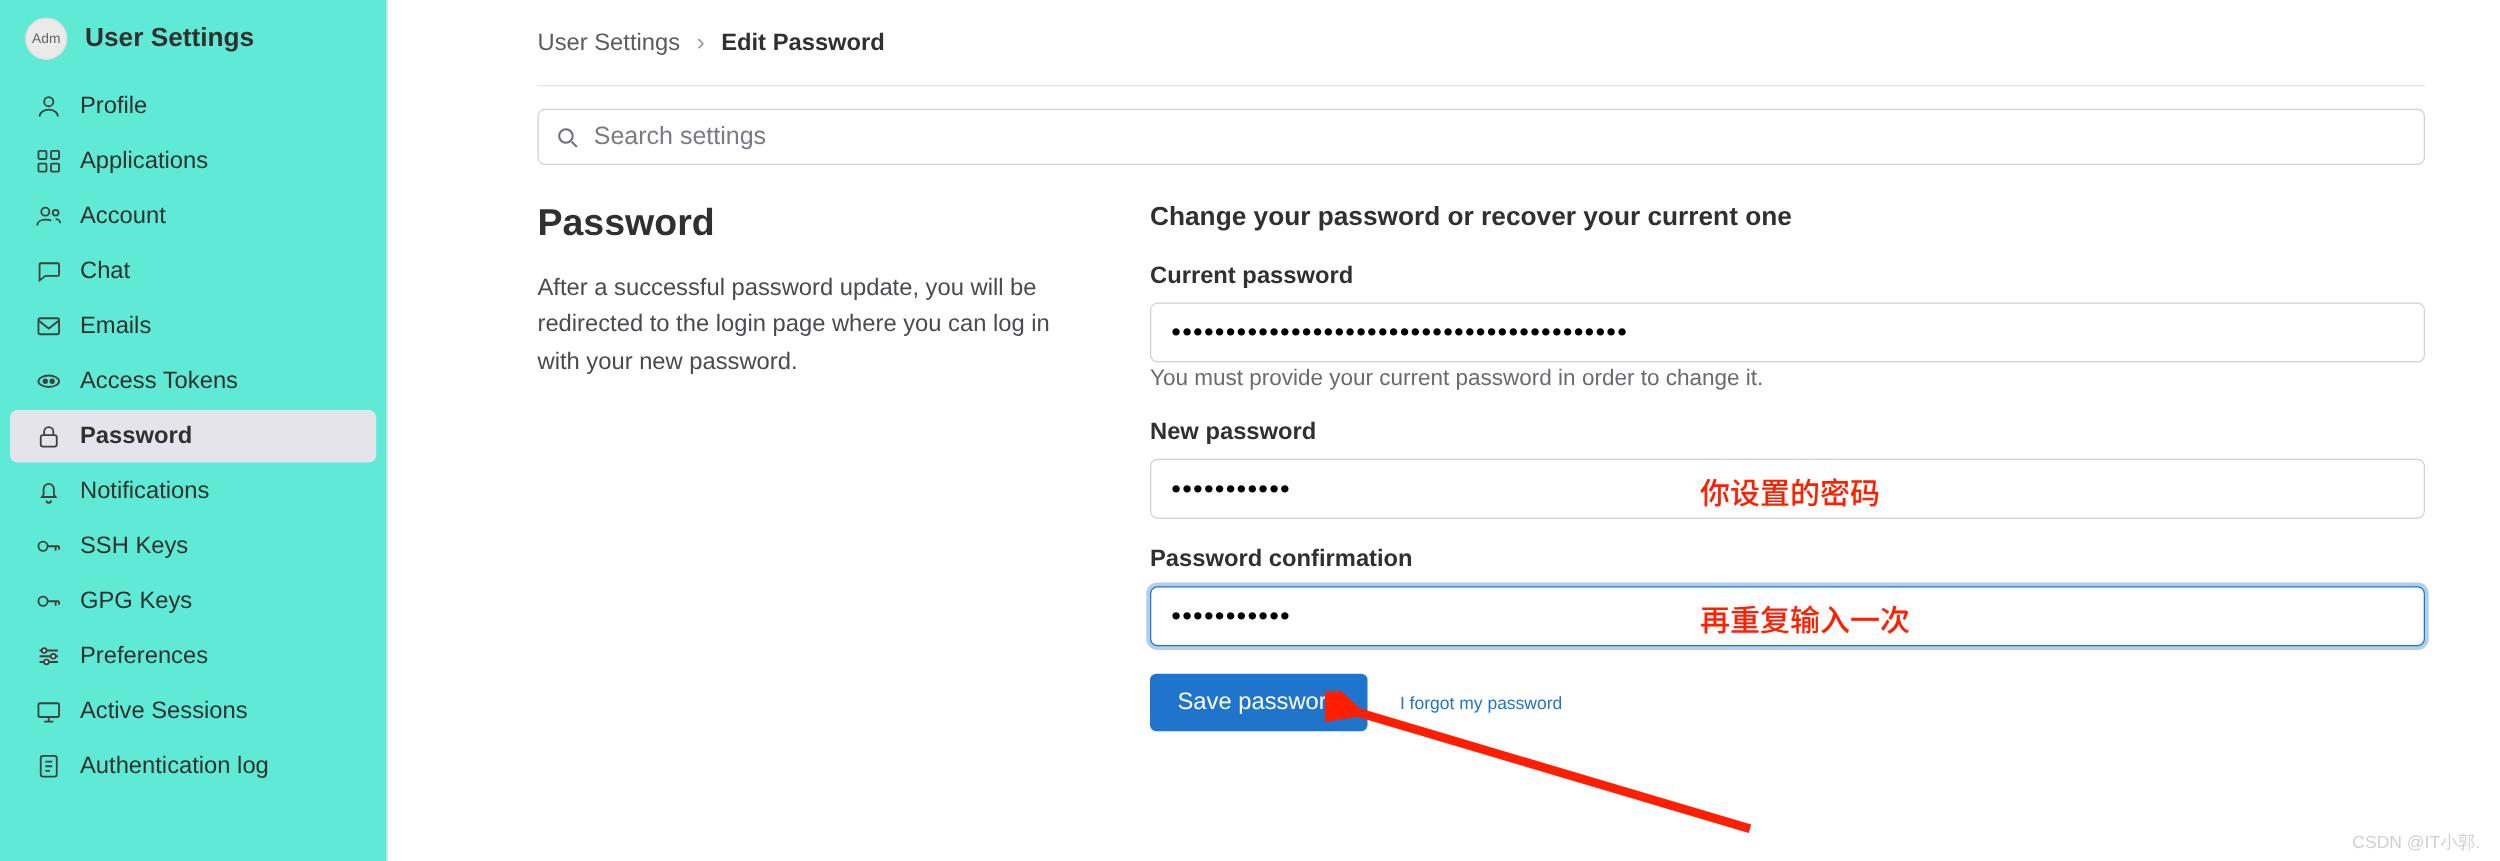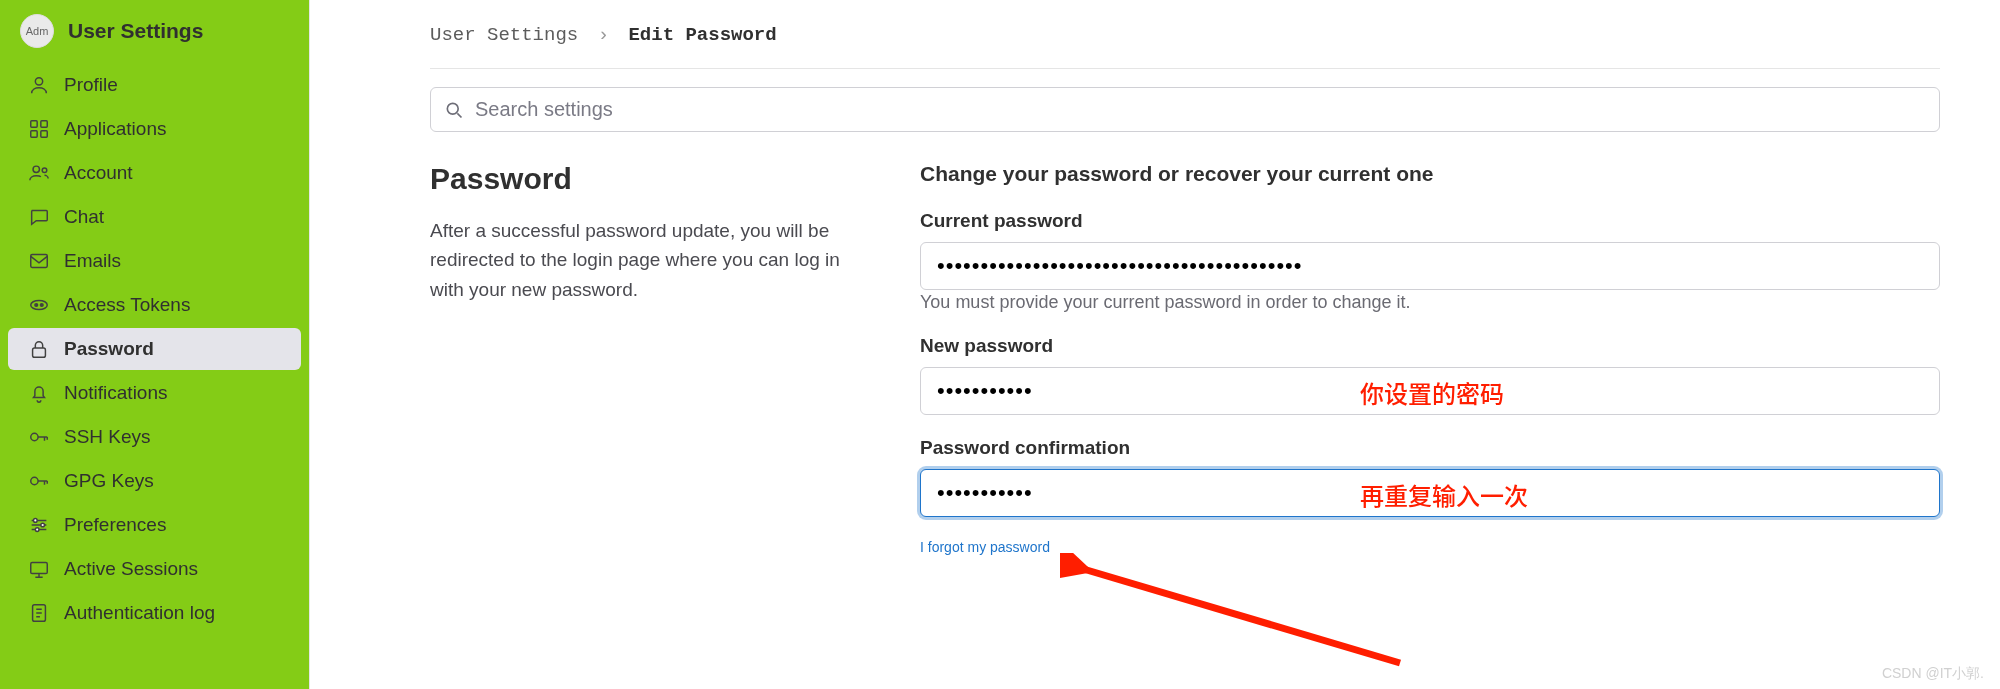--- a/index.html
+++ b/index.html
@@ -1,32 +1,32 @@
 <!DOCTYPE html>
 <html><head>
 <meta charset="utf-8">
 <style>
   * { box-sizing: border-box; margin: 0; padding: 0; }
   html, body { width: 2000px; height: 689px; font-family: -apple-system, BlinkMacSystemFont, "Segoe UI", Helvetica, Arial, sans-serif; color: #303030; background: #fff; }
   body { display: flex; flex-direction: row; overflow: hidden; }
 
   
-  .sidebar { width: 310px; height: 100%; background: #84cc16; border-right: 1px solid #e5e5e5; padding-top: 14px; }
+  .sidebar { width: 310px; height: 100%; background: #5eead4; border-right: 1px solid #e5e5e5; padding-top: 14px; }
   .sidebar-header { display: flex; align-items: center; padding: 0 20px 14px 20px; }
   .avatar { width: 34px; height: 34px; border-radius: 50%; background: #eaeaea; display:flex; align-items:center; justify-content:center; font-size:11px; color:#666; margin-right: 14px; border:1px solid #ddd; }
   .sidebar-title { font-size: 21px; font-weight: 600; }
   .nav { list-style: none; }
   .nav-item { display: flex; align-items: center; padding: 10px 20px 10px 20px; font-size: 19px; color: #303030; cursor: pointer; border-radius: 6px; margin: 2px 8px; }
   .nav-item.active { background: #e4e4ea; font-weight: 700; }
   .nav-icon { width: 22px; height: 22px; margin-right: 14px; flex-shrink:0; display:inline-flex; align-items:center; justify-content:center; }
   .nav-icon svg { width: 22px; height: 22px; stroke: #414141; stroke-width: 1.6; fill: none; }
 
   
   .main { flex: 1; padding: 24px 60px 24px 120px; position: relative; }
-  .breadcrumb { font-size: 19px; color: #5c5c5c; margin-bottom: 22px; font-family: Liberation Mono, monospace; }
+  .breadcrumb { font-size: 19px; color: #5c5c5c; margin-bottom: 22px; }
   .breadcrumb .sep { margin: 0 8px; color: #999; }
   .breadcrumb .current { font-weight: 600; color: #303030; }
   hr.divider { border: none; border-top: 1px solid #e5e5e5; margin-bottom: 18px; }
   .search-wrap { position: relative; margin-bottom: 30px; }
   .search-input { width: 100%; font-size: 20px; padding: 10px 14px 10px 44px; border: 1px solid #d0d0d5; border-radius: 6px; color: #333; }
   .search-input::placeholder { color: #7a7a85; }
   .search-icon { position: absolute; left: 14px; top: 50%; transform: translateY(-50%); width:20px; height:20px; }
   .search-icon svg { width:20px; height:20px; stroke:#6e6e78; fill:none; stroke-width:2; }
 
   .content-row { display: flex; gap: 60px; }
@@ -222,20 +222,21 @@
         <span class="annot" style="top:40px; left:440px;">你设置的密码</span>
       </div>
 
       <div class="form-group" style="position:relative;">
         <label class="form-label">Password confirmation</label>
         <input class="text-input focused" type="text" value="•••••••••••" style="">
         <span class="annot" style="top:40px; left:440px;">再重复输入一次</span>
       </div>
 
       <div class="actions" style="position:relative;">
+        <button class="btn-primary">Save password</button>
         <a class="link" href="#">I forgot my password</a>
 
         <svg class="arrow-svg" style="left:140px; top:14px;" width="360" height="120" viewBox="0 0 360 120">
           <defs>
               <marker id="ah" markerWidth="14" markerHeight="14" refX="2" refY="6" orient="auto">
                 <path d="M12 0 L0 6 L12 12 Z" fill="#ff1e00"></path>
               </marker>
             </defs>
           <line x1="340" y1="110" x2="20" y2="15" stroke="#ff1e00" stroke-width="7" marker-end="url(#ah)"></line>
         </svg>

